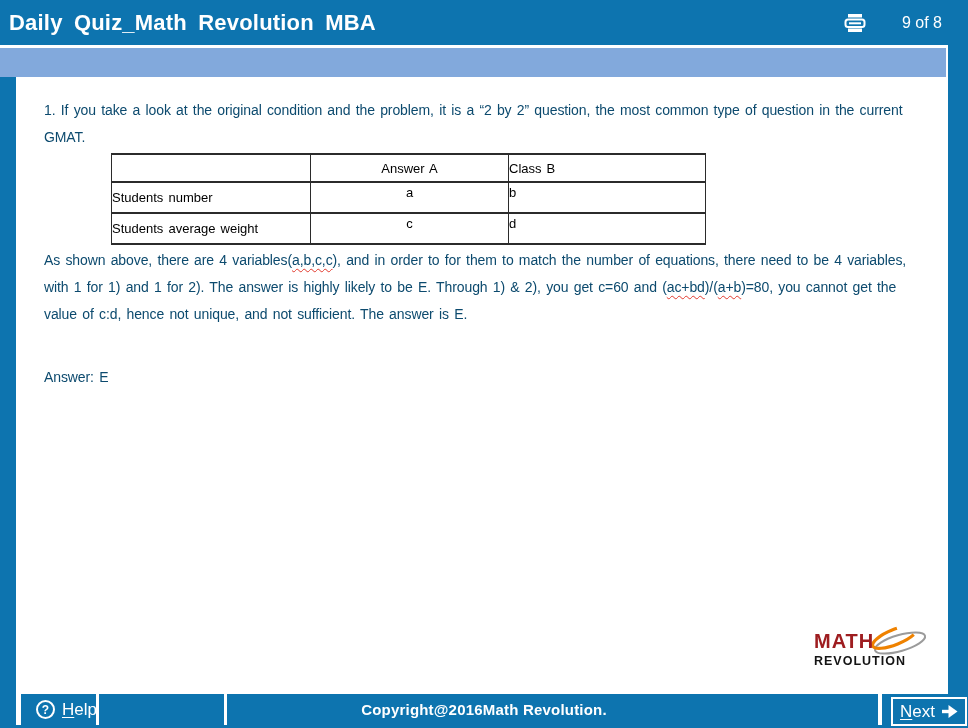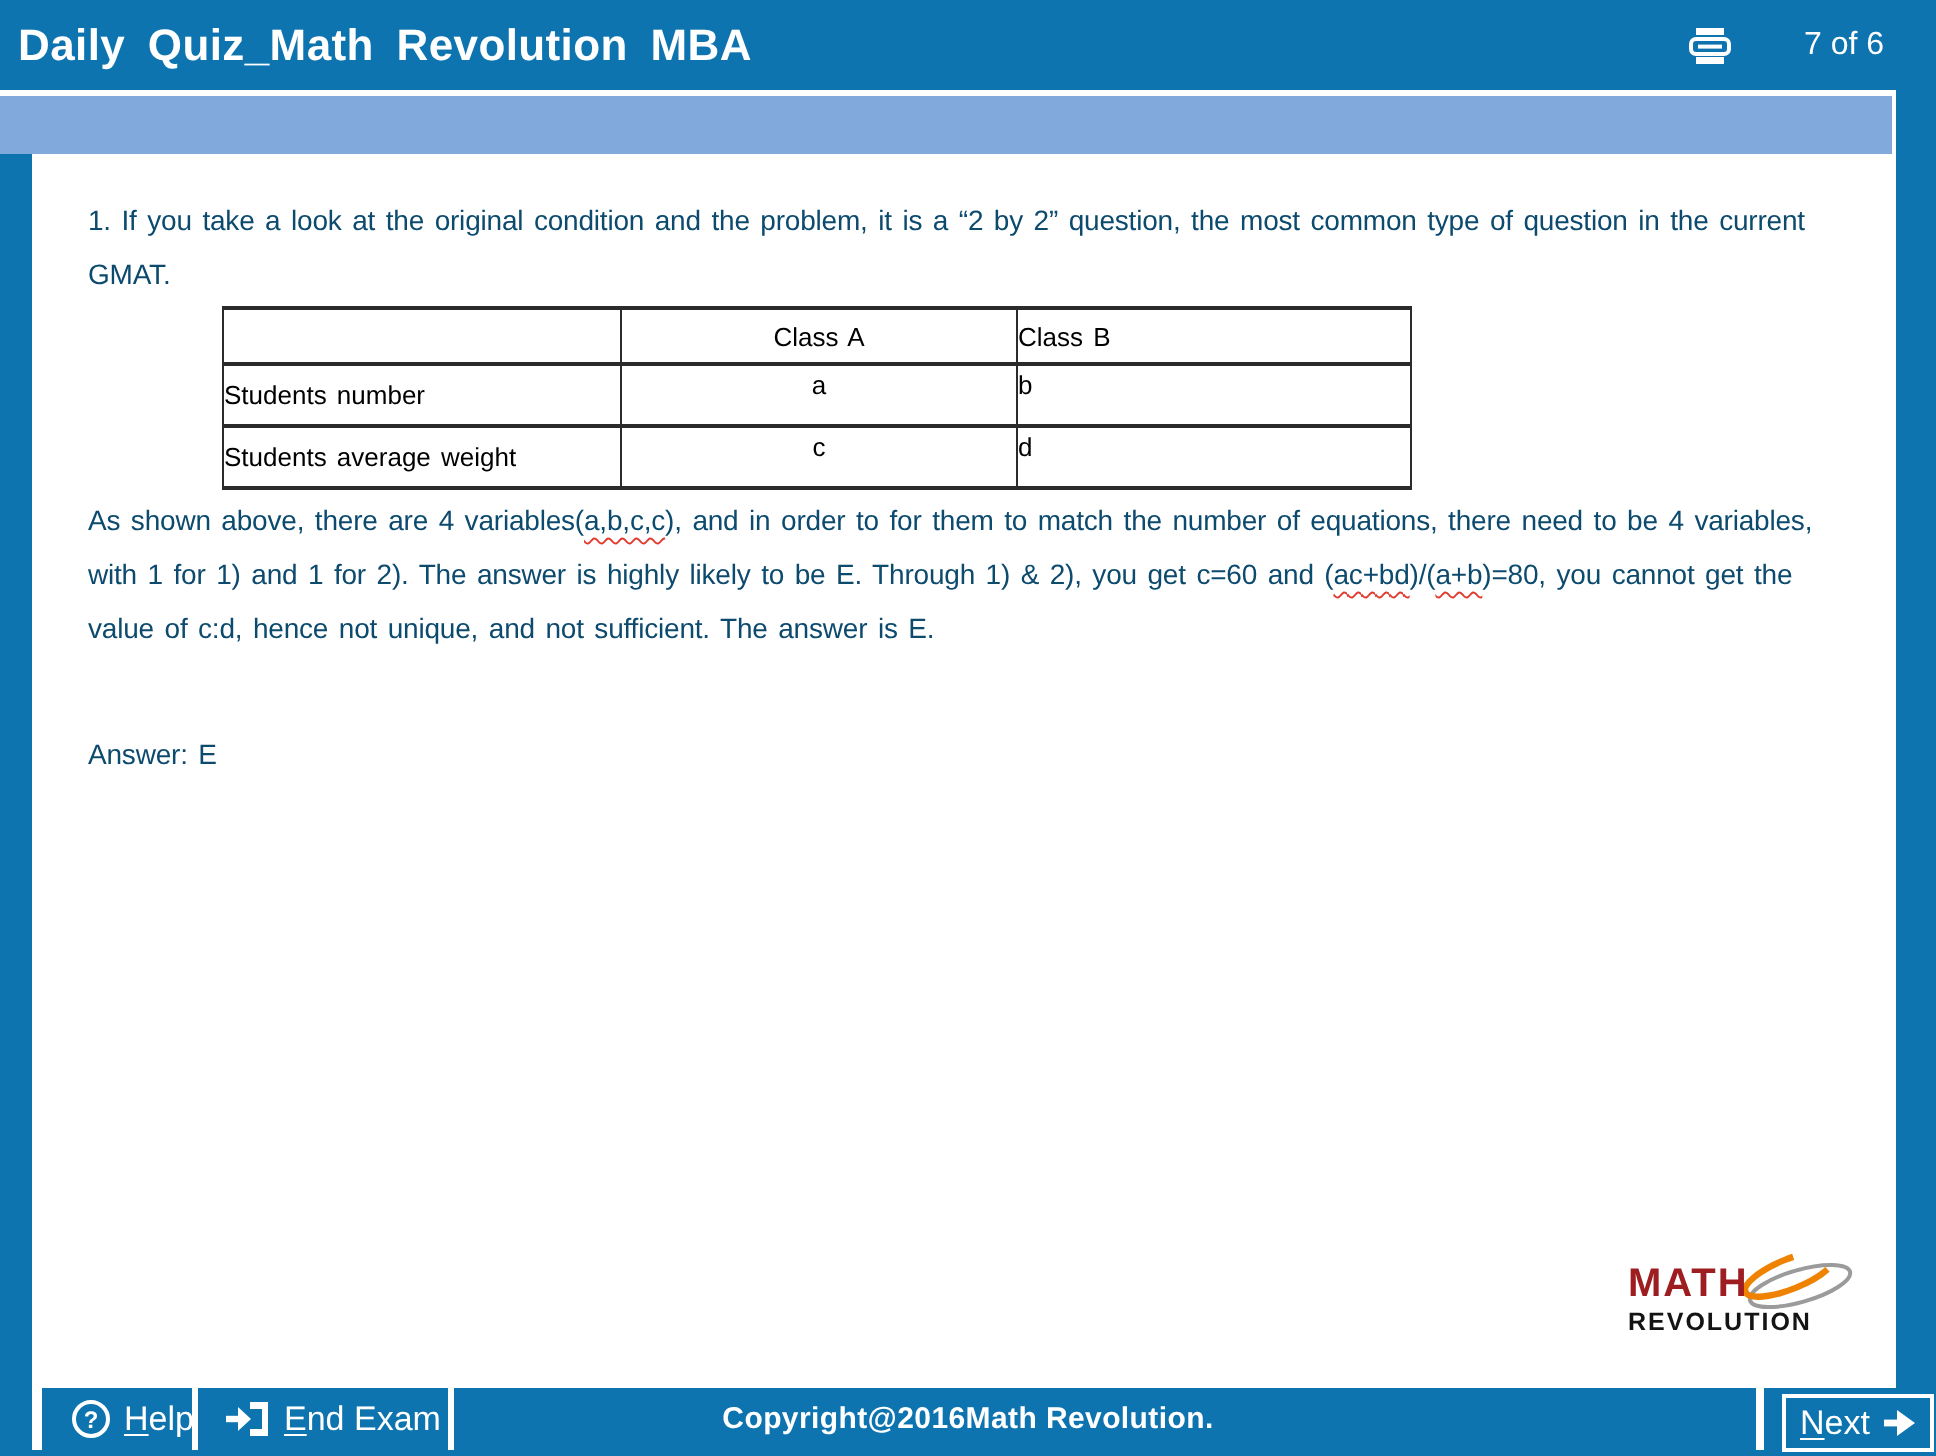--- a/index.html
+++ b/index.html
@@ -62,34 +62,34 @@
 <div class="app">
 
   <div class="titlebar">
     <div class="app-title">Daily Quiz_Math Revolution MBA</div>
     <svg class="printer" viewBox="0 0 26 20">
       <rect x="6" y="1" width="14" height="3.5" fill="#ffffff"></rect>
       <rect x="3.5" y="6.5" width="19" height="7.5" rx="2.5" fill="none" stroke="#ffffff" stroke-width="2"></rect>
       <rect x="7" y="9.3" width="12" height="2" fill="#ffffff"></rect>
       <rect x="6" y="15.5" width="14" height="3.5" fill="#ffffff"></rect>
     </svg>
-    <div class="page-indicator">7 of 6</div>
+    <div class="page-indicator">9 of 8</div>
   </div>
 
   <div class="strip"></div>
   <div class="left-frame"></div>
   <div class="right-frame"></div>
 
   <div class="para p1">1. If you take a look at the original  condition  and the problem,  it  is  a “2 by 2” question,  the most common type of question  in  the current  GMAT.</div>
 
   <table class="qtable">
     <tbody>
         <tr class="hrow">
       <td class="c1"></td>
-      <td class="c2">Class A</td>
+      <td class="c2">Answer A</td>
       <td class="c3">Class B</td>
     </tr>
     <tr class="drow">
       <td class="c1">Students number</td>
       <td class="c2">a</td>
       <td class="c3">b</td>
     </tr>
     <tr class="drow">
       <td class="c1">Students average weight</td>
       <td class="c2">c</td>
@@ -115,29 +115,20 @@
     <div class="fsep sep2"></div>
     <div class="fsep sep3"></div>
 
     <div class="copyright">Copyright@2016Math Revolution.</div>
 
     <div class="fbtn help-btn">
       <span class="qcircle">?</span>
       <span><span class="ukey">H</span><span>elp</span></span>
     </div>
 
-    <div class="fbtn endexam-btn">
-      <svg width="23" height="19" viewBox="0 0 23 19">
-        <rect x="13" y="1" width="9" height="17" fill="#ffffff"></rect>
-        <rect x="13" y="4.5" width="6" height="10" fill="#0d74af"></rect>
-        <path d="M1 9.5 h9" stroke="#ffffff" stroke-width="3.2"></path>
-        <path d="M7 3.5 L13.5 9.5 L7 15.5 z" fill="#ffffff"></path>
-      </svg>
-      <span><span class="ukey">E</span><span>nd Exam</span></span>
-    </div>
 
     <div class="next-btn">
       <span><span class="ukey">N</span><span>ext</span></span>
       <svg width="17" height="15" viewBox="0 0 17 15">
         <path d="M1 7.5 h8" stroke="#ffffff" stroke-width="3.4"></path>
         <path d="M7.5 1 L16.5 7.5 L7.5 14 z" fill="#ffffff"></path>
       </svg>
     </div>
   </div>
 

